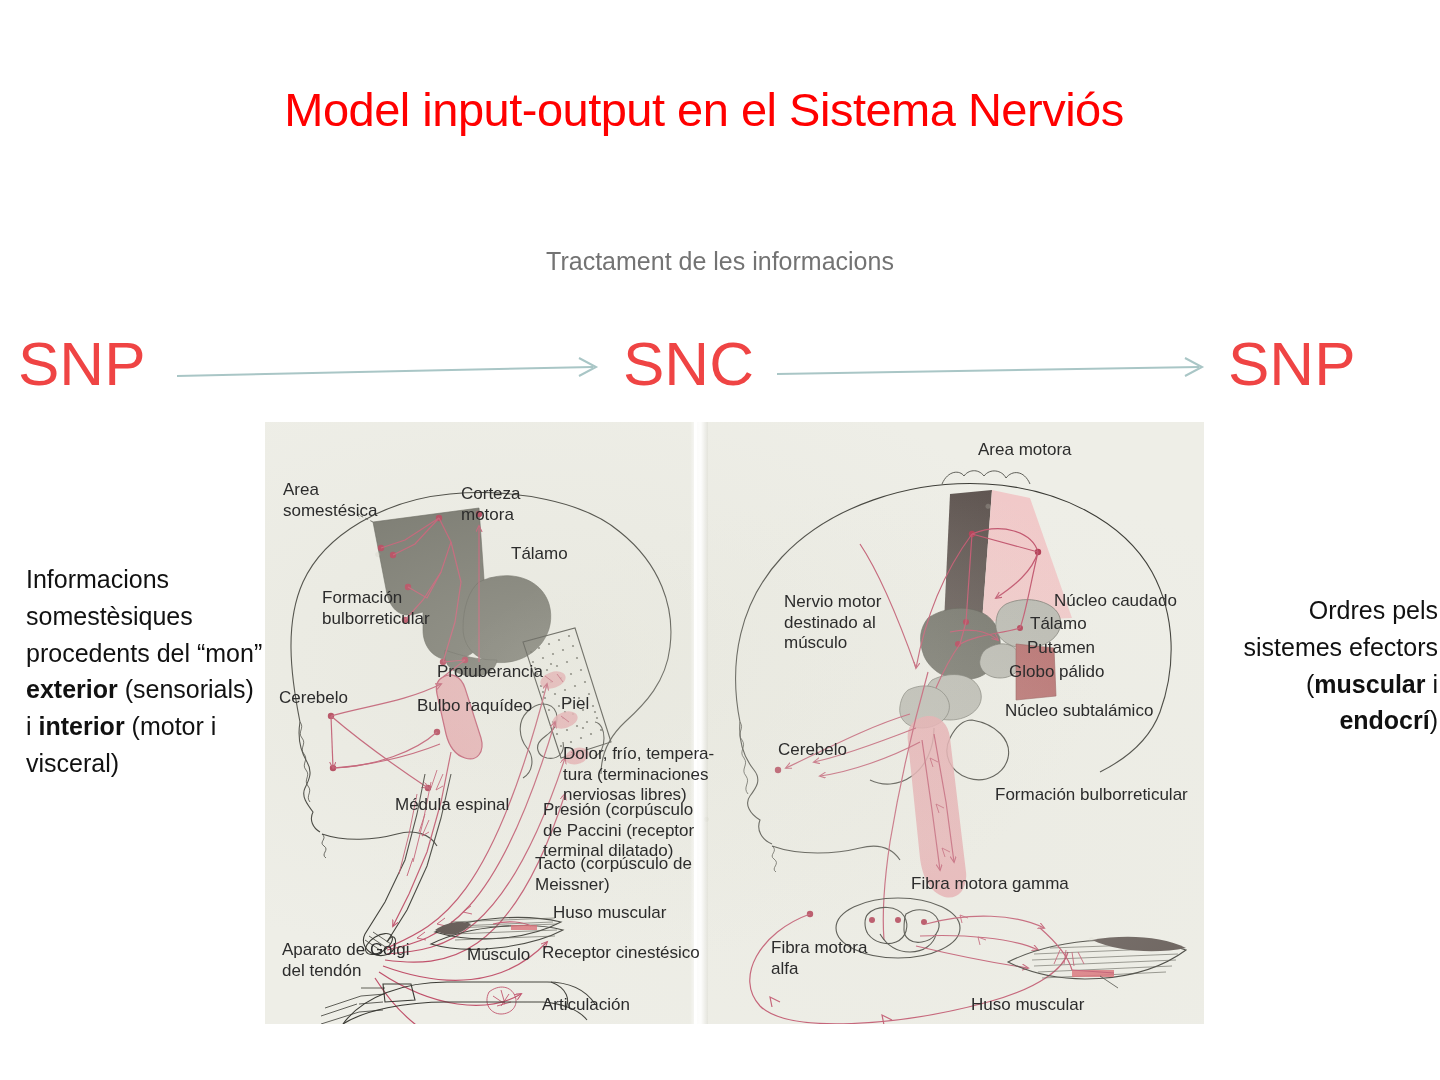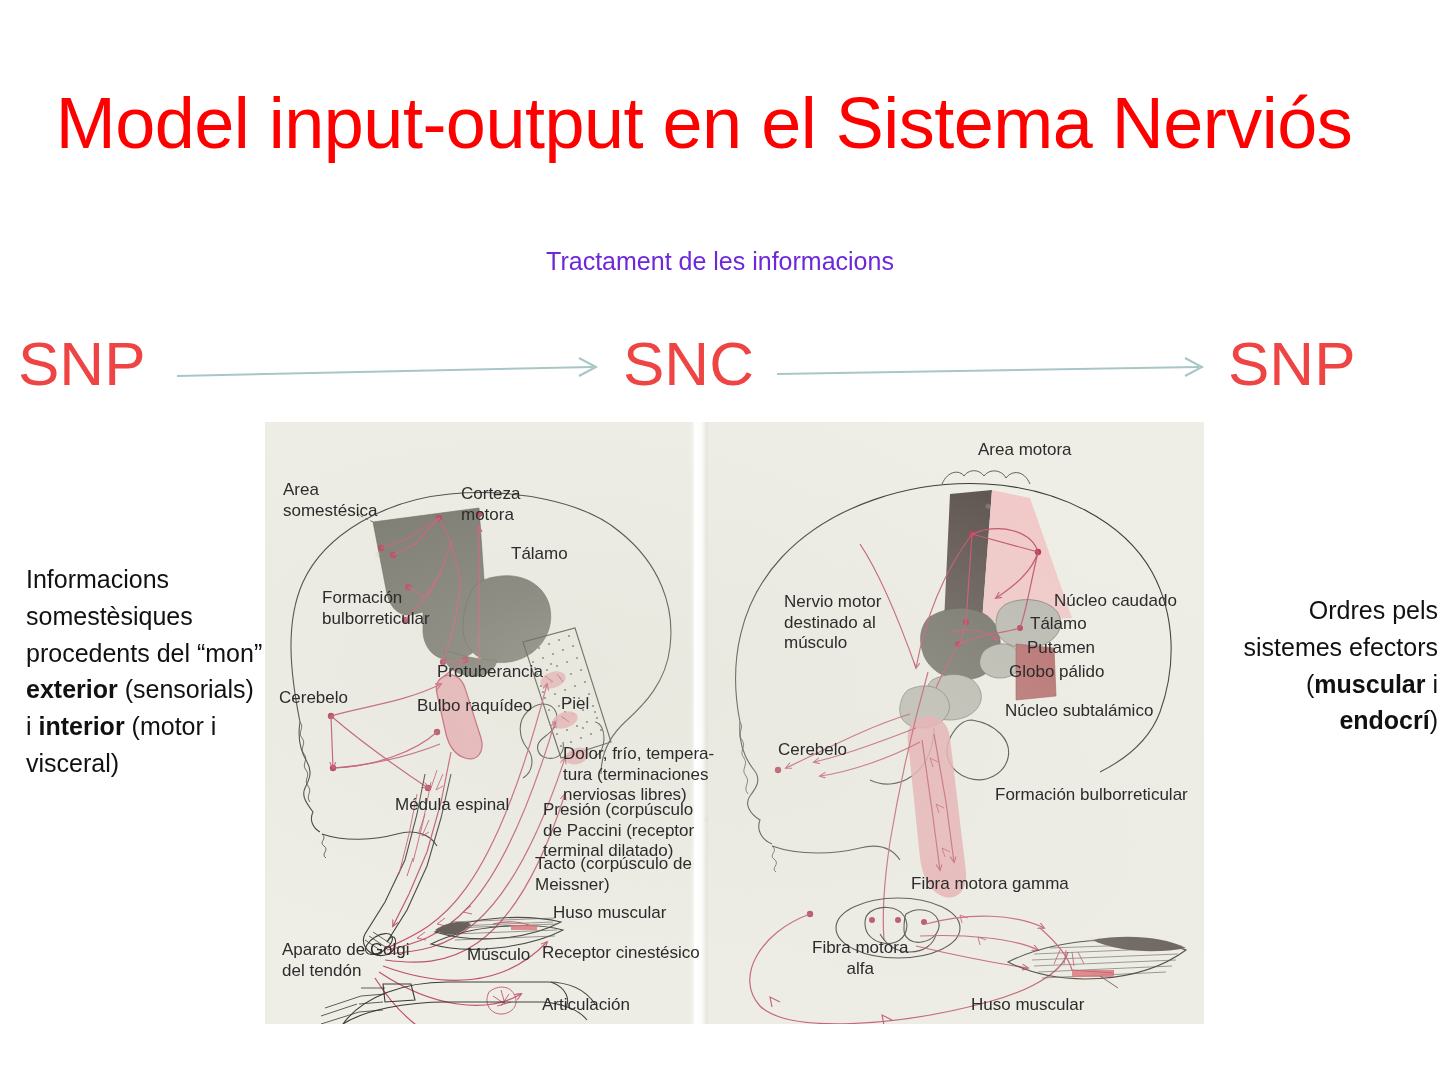--- a/index.html
+++ b/index.html
@@ -17,35 +17,35 @@
   }
 
   
   #slide-title {
     position: absolute;
     left: 0;
     top: 82px;
     width: 1408px;
     text-align: center;
     color: #FF0000;
-    font-size: 72px;
+    font-size: 47px;
     font-weight: 400;
     letter-spacing: -0.5px;
     font-family: "Liberation Sans", sans-serif;
     white-space: nowrap;
   }
 
   
   #subtitle {
     position: absolute;
     left: 0;
     top: 247px;
     width: 1440px;
     text-align: center;
-    color: #6d28d9;
+    color: #737373;
     font-size: 25px;
     font-weight: 400;
   }
 
   
   .flow-label {
     position: absolute;
     color: #ef4444;
     font-size: 62px;
     font-weight: 400;
@@ -507,16 +507,16 @@
   <div class="fig-label" style="left:765px; top:192px;">Tálamo</div>
   <div class="fig-label" style="left:762px; top:216px;">Putamen</div>
   <div class="fig-label" style="left:744px; top:240px;">Globo pálido</div>
   <div class="fig-label" style="left:740px; top:279px;">Núcleo subtalámico</div>
   <div class="fig-label" style="left:519px; top:170px;">Nervio motor
 destinado al
 músculo</div>
   <div class="fig-label" style="left:513px; top:318px;">Cerebelo</div>
   <div class="fig-label" style="left:730px; top:363px;">Formación bulborreticular</div>
   <div class="fig-label" style="left:646px; top:452px;">Fibra motora gamma</div>
-  <div class="fig-label" style="left:547px; top:516px;text-align:center;">Fibra motora
+  <div class="fig-label" style="left:506px; top:516px;">Fibra motora
 alfa</div>
   <div class="fig-label" style="left:706px; top:573px;">Huso muscular</div>
 </div>
 
 </body></html>

